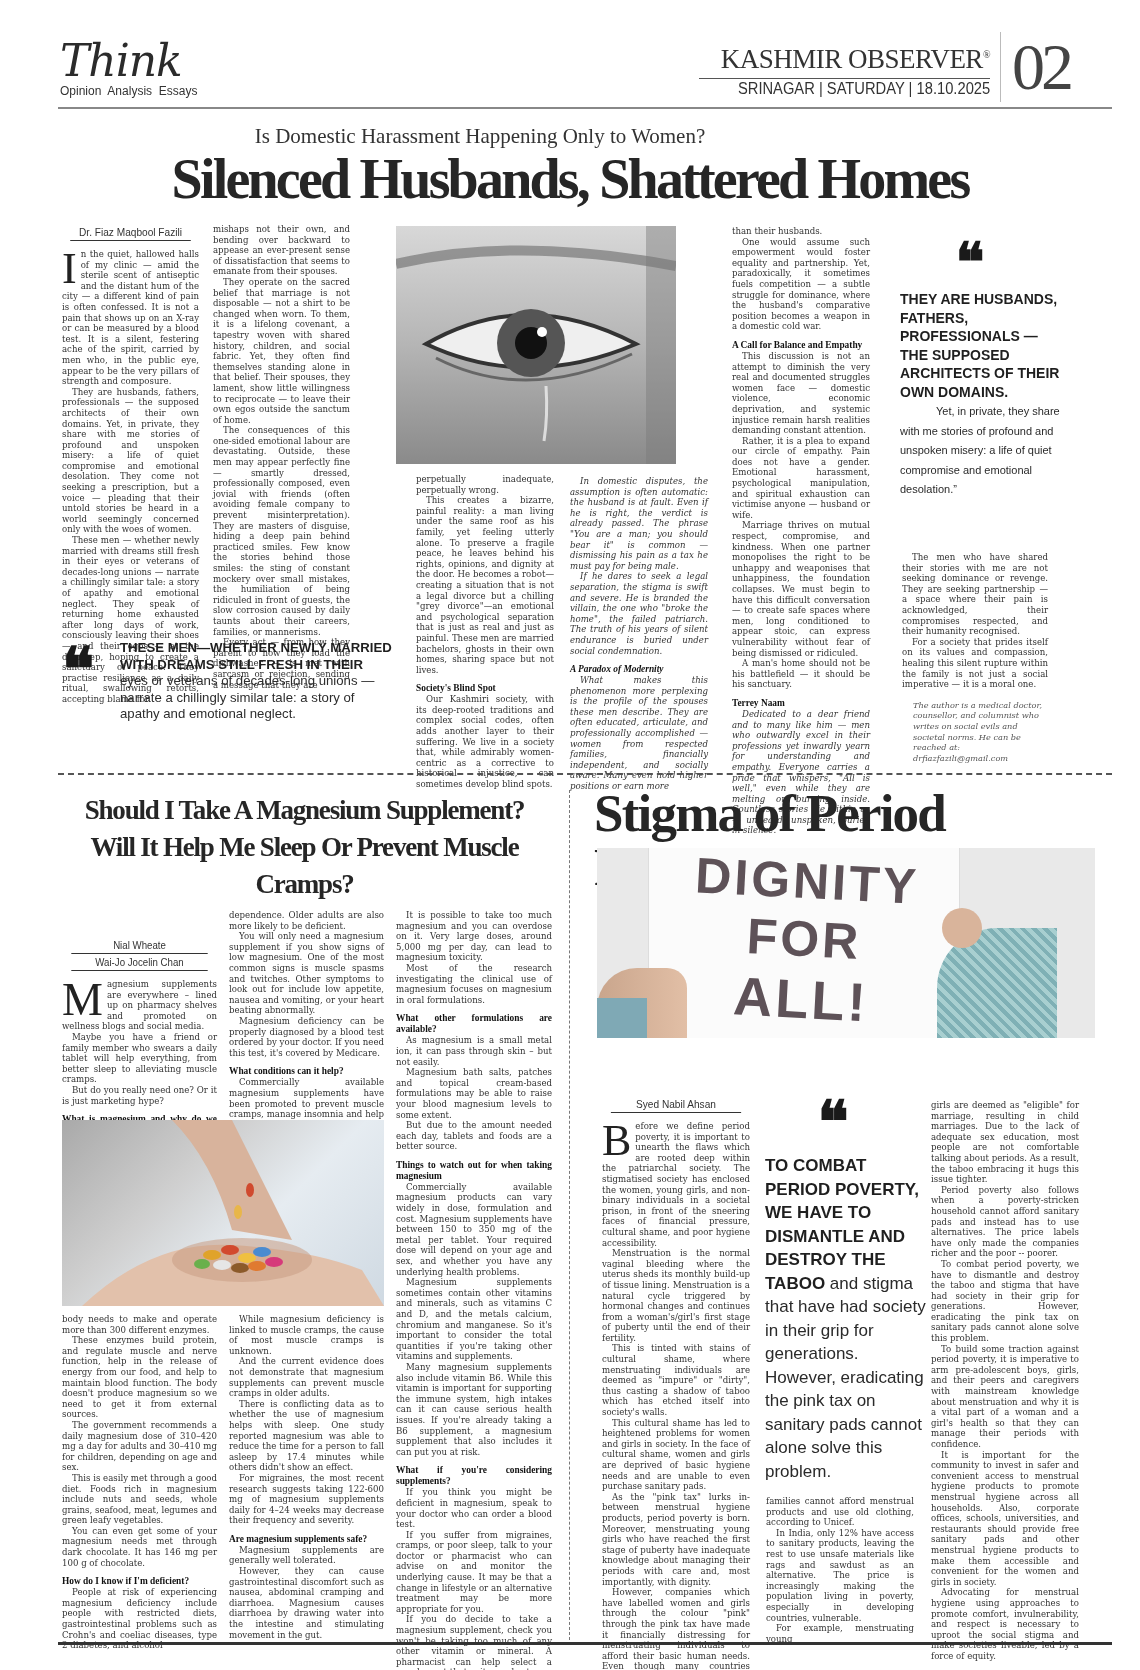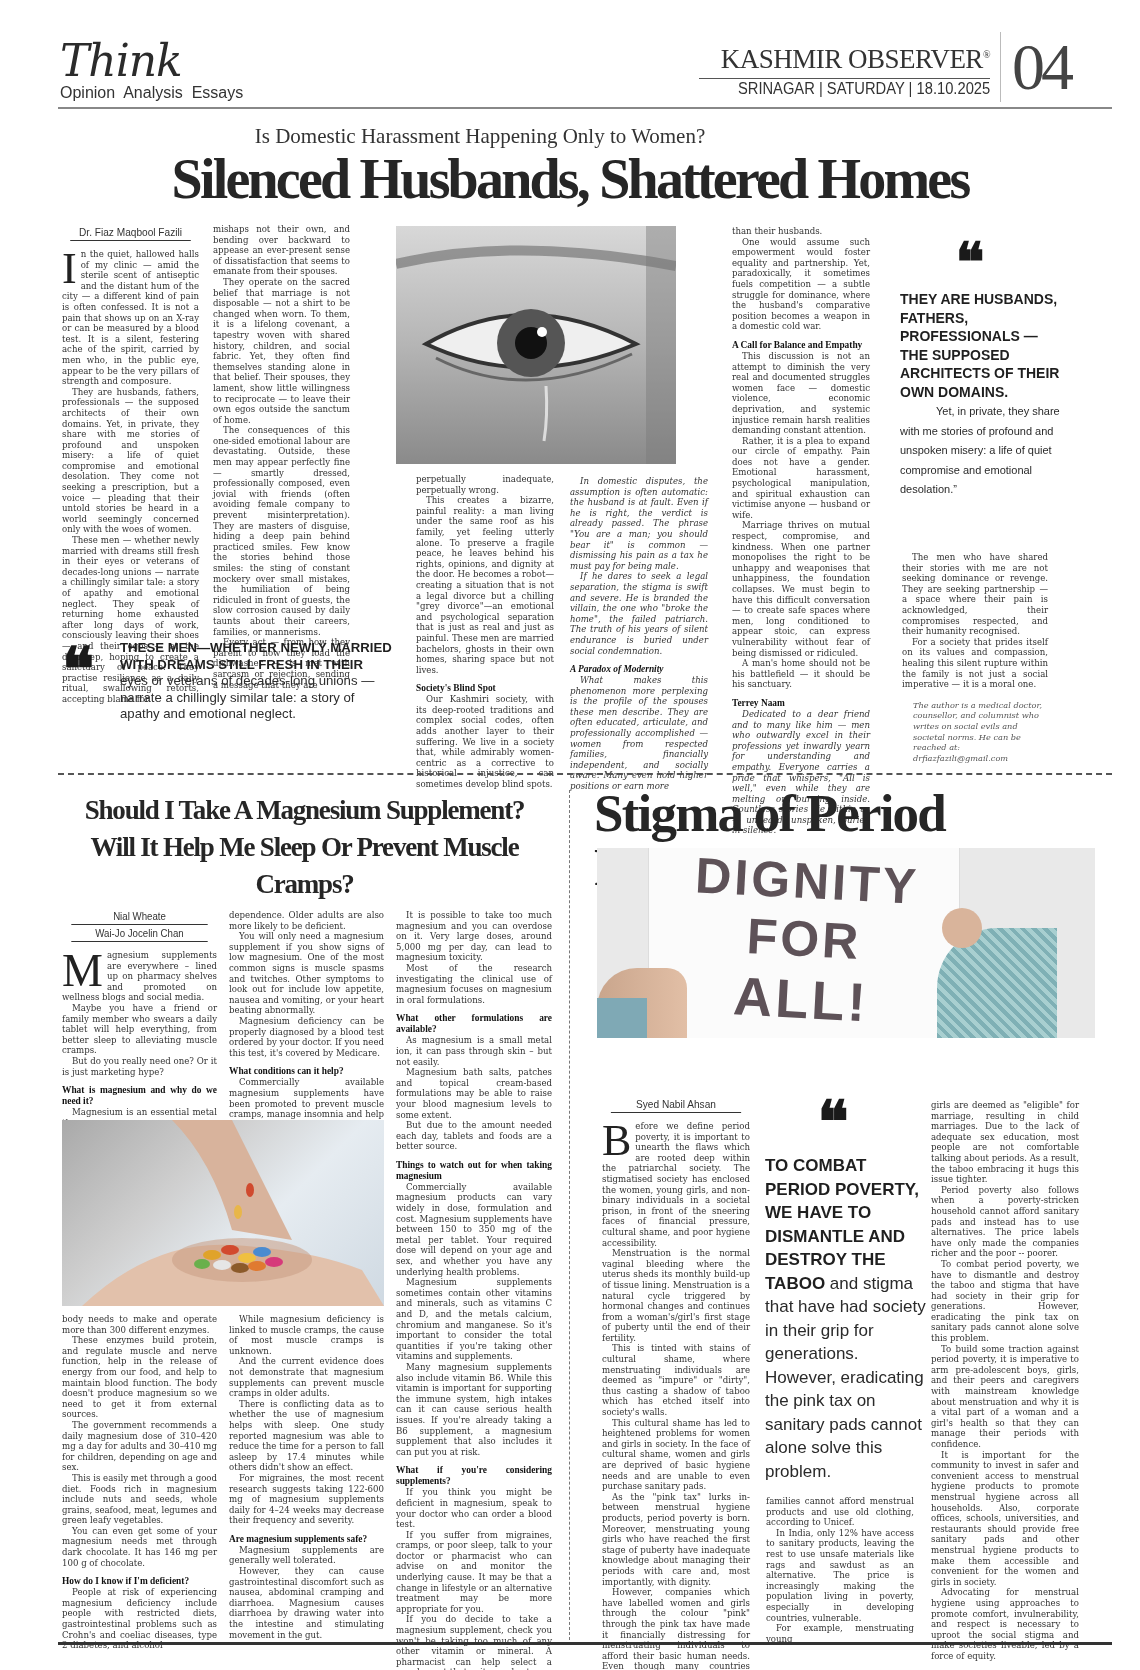--- a/index.html
+++ b/index.html
@@ -17,28 +17,28 @@
   .pull b { font-weight: bold; color: #1f1f1f; }
   .headline { font-family: "Liberation Serif", serif; font-weight: bold; color: #262626; letter-spacing: -1.5px; }
   .italic-note { font-family: "DejaVu Serif", serif; font-style: italic; font-size: 8.2px; line-height: 10.6px; color: #555; }
   .photo { overflow: hidden; }
 </style>
 </head>
 <body>
 
 <div class="abs" style="left:58px; top:38px; width:1054px; height:62px;">
   <div class="abs" style="left:2px; top:0px; font-family:'DejaVu Serif',serif; font-style:italic; font-size:44px; line-height:46px; color:#2b2b2b; letter-spacing:-1px;">Think</div>
-  <div class="abs" style="left:2px; top:46px; font-family:'Liberation Sans',sans-serif; font-size:16px; color:#333; white-space:pre;">Opinion  Analysis  Essays</div>
+  <div class="abs" style="left:2px; top:46px; font-family:'Liberation Sans',sans-serif; font-size:12px; color:#333; white-space:pre;">Opinion  Analysis  Essays</div>
   <div class="abs" style="right:122px; top:6px; font-family:'Liberation Serif',serif; font-size:27px; color:#333; letter-spacing:-0.5px; white-space:nowrap;">
     <span>KASHMIR OBSERVER</span><sup style="font-size:10px;">®</sup>
   </div>
   <div class="abs" style="left:641px; top:40px; width:291px; height:1px; background:#555;"></div>
   <div class="abs" style="right:122px; top:42px; font-family:'Liberation Sans',sans-serif; font-size:16px; color:#333; white-space:nowrap; transform:scaleX(0.92); transform-origin:right;">SRINAGAR | SATURDAY | 18.10.2025</div>
   <div class="abs" style="left:942px; top:-6px; width:1px; height:70px; background:#bbb;"></div>
-  <div class="abs" style="left:954px; top:-6px; font-family:'Liberation Serif',serif; font-size:66px; line-height:70px; color:#444; letter-spacing:-4px;">04</div>
+  <div class="abs" style="left:954px; top:-6px; font-family:'Liberation Serif',serif; font-size:66px; line-height:70px; color:#444; letter-spacing:-4px;">02</div>
 </div>
 <div class="abs" style="left:58px; top:107px; width:1054px; height:2px; background:#888;"></div>
 
 <div class="abs" style="left:0; width:960px; top:124px; text-align:center; font-family:'Liberation Serif',serif; font-size:21px; color:#333;">Is Domestic Harassment Happening Only to Women?</div>
 <div class="abs headline" style="left:0; width:1140px; top:148px; text-align:center; font-size:56px; line-height:62px; letter-spacing:-2.8px;">Silenced Husbands, Shattered Homes</div>
 
 <div class="abs" style="left:62px; top:226px; width:137px;">
   <div class="byline">Dr. Fiaz Maqbool Fazili</div>
   <div class="body-text" style="margin-top:8px;">
     <span class="dropcap">I</span>
@@ -120,21 +120,21 @@
   <div class="quote-glyph abs" style="left:-2px; top:0px; font-size:60px; line-height:60px;">❝</div>
   <div class="pull" style="margin-left:56px; font-size:13.2px; line-height:16.5px; color:#2d2d2d;">
     <b>THESE MEN—WHETHER NEWLY MARRIED WITH DREAMS STILL FRESH IN THEIR</b><span> eyes or veterans of decades-long unions — narrate a chillingly similar tale: a story of apathy and emotional neglect.</span>
   </div>
 </div>
 
 <div class="abs" style="left:58px; top:773px; width:1054px; height:0; border-top:2px dashed #555;"></div>
 
 <div class="abs headline" style="left:62px; top:792px; width:485px; font-size:27px; line-height:37px; letter-spacing:-1.2px;text-align:center;">Should I Take A Magnesium Supplement? Will It Help Me Sleep Or Prevent Muscle Cramps?</div>
 
-<div class="abs" style="left:62px; top:910px; width:155px;">
+<div class="abs" style="left:62px; top:939px; width:155px;">
   <div class="byline" style="font-size:11px;">Nial Wheate</div>
   <div class="byline" style="font-size:11px; margin-top:2px;">Wai-Jo Jocelin Chan</div>
   <div class="body-text" style="margin-top:8px;">
     <span class="dropcap" style="font-size:46px; line-height:38px;">M</span>
     <p class="noind">agnesium supplements are everywhere – lined up on pharmacy shelves and promoted on wellness blogs and social media.</p>
     <p>Maybe you have a friend or family member who swears a daily tablet will help everything, from better sleep to alleviating muscle cramps.</p>
     <p>But do you really need one? Or it is just marketing hype?</p>
     <p class="sub">What is magnesium and why do we need it?</p>
     <p>Magnesium is an essential metal the</p>
   </div>

